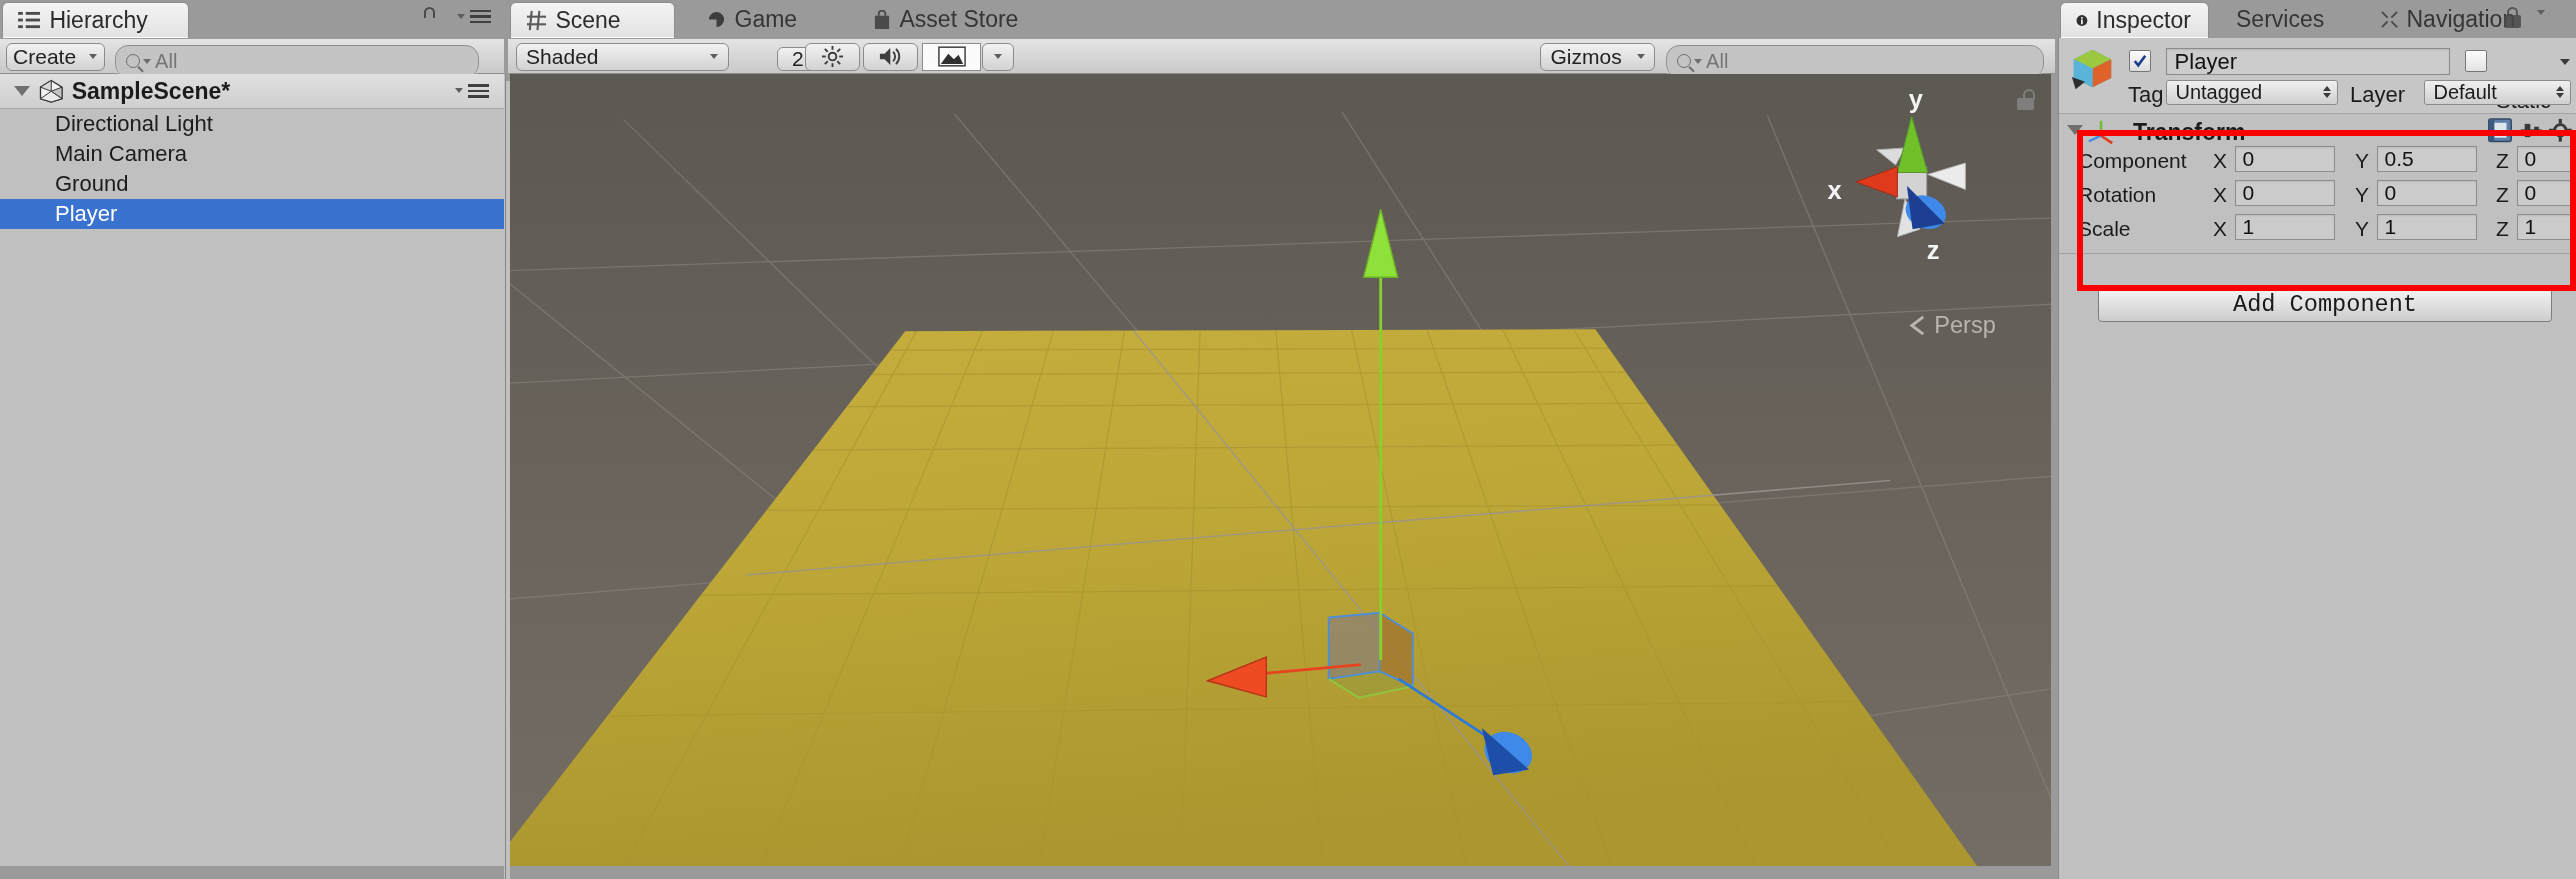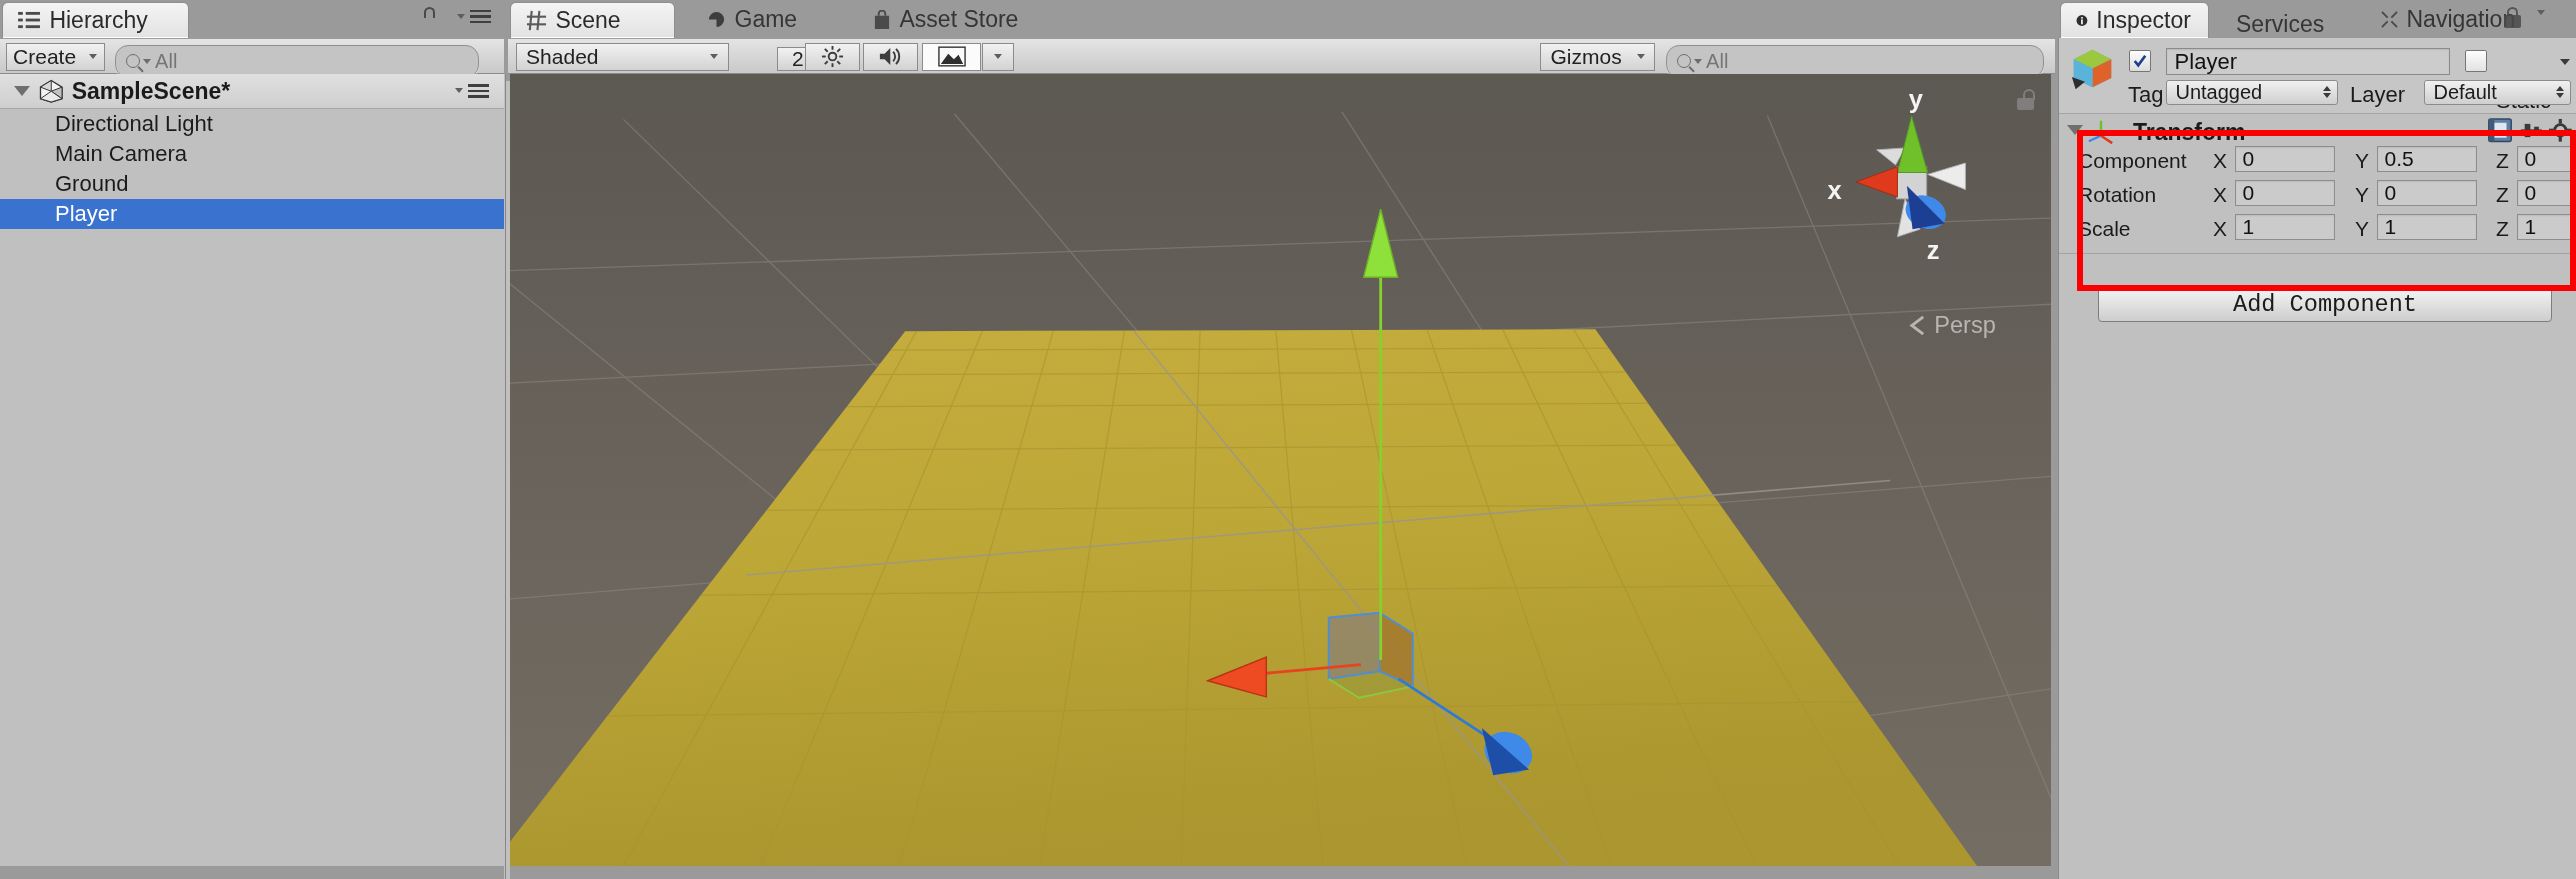--- a/index.html
+++ b/index.html
@@ -36,21 +36,21 @@
   .toolrow {
     position: absolute; left: 0; height: 36px; width: 100%;
     background: linear-gradient(#e4e4e4, #c9c9c9);
     border-top: 0.9px solid #9c9c9c;
     border-bottom: 0.9px solid #8d8d8d;
   }
 
   .btn {
     display: flex; align-items: center; justify-content: center;
     background: linear-gradient(#f2f2f2, #d2d2d2);
-    border: 0.9px solid #8b8b8b; border-radius: 0;
+    border: 0.9px solid #8b8b8b; border-radius: 6px;
     font-size: 21px; color: #222; cursor: default;
   }
 
   .searchfield {
     display: flex; align-items: center; gap: 3.8px;
     background: #c4c4c4;
     border: 0.9px solid #8f8f8f; border-radius: 13.2px;
     padding: 0 9.5px; height: 33px;
     color: #767676; font-size: 20px;
     box-shadow: 0 0.9px 0 #ffffff88;
@@ -491,21 +491,21 @@
 
     <div class="panel-tabbar">
       <div class="tab active" style="left:1.9px;width:149px;">
         <svg width="21" height="21" viewBox="0 0 22 22">
           <circle cx="11" cy="11" r="10" fill="#2e2e2e"></circle>
           <rect x="9.5" y="4.5" width="3" height="3" fill="#fff"></rect>
           <rect x="9.5" y="9" width="3" height="9" fill="#fff"></rect>
         </svg>
         <span>Inspector</span>
       </div>
-      <div class="tab inactive" style="left:163px;align-items:flex-end;">
+      <div class="tab inactive" style="left:163px;">
         <span>Services</span>
       </div>
       <div class="tab inactive" style="left:308px;">
         <svg width="17" height="17" viewBox="0 0 18 18">
           <g stroke="#4a4a4a" stroke-width="2" fill="none">
             <path d="M1 1 L7 7 M17 17 L11 11 M17 1 L11 7 M1 17 L7 11"></path>
           </g>
         </svg>
         <span>Navigation</span>
       </div>

